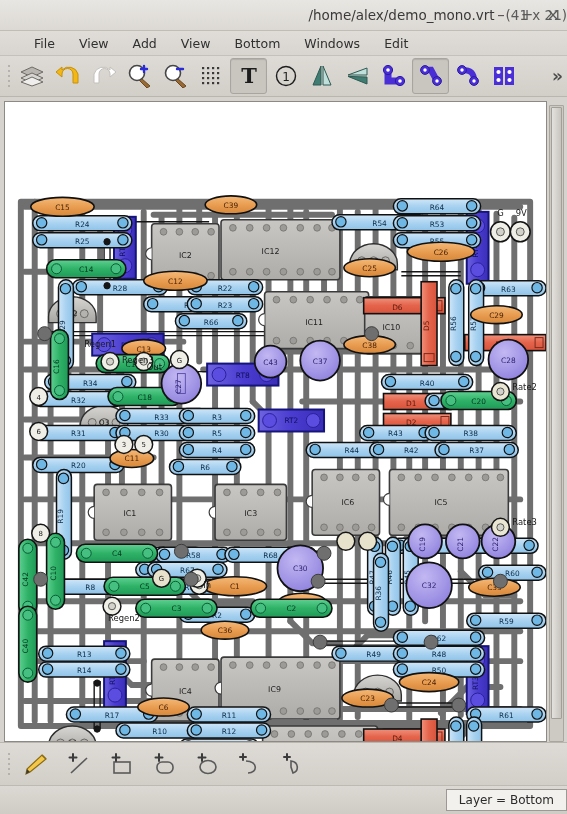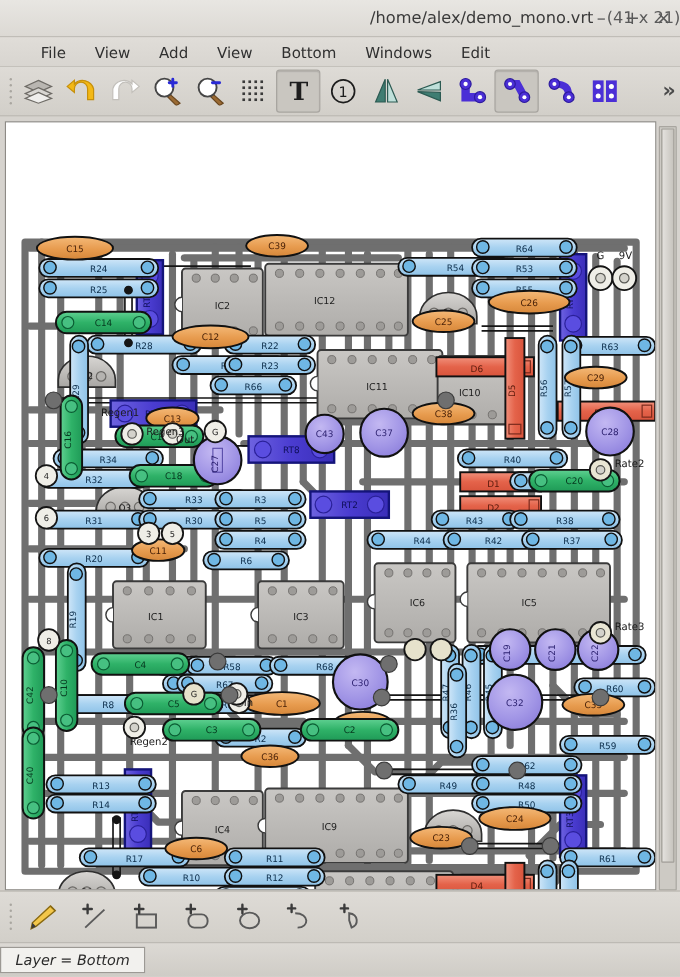--- a/index.html
+++ b/index.html
@@ -45,22 +45,22 @@
   .vthumb{margin:1px;height:96%;background:linear-gradient(90deg,#e4e2de,#c7c4be);border:1px solid #a29f99;border-radius:1px;}
 
   svg.pcb{display:block;width:100%;height:100%;}
 
   
   .btoolbar{height:42px;display:flex;align-items:center;gap:3px;padding-left:4px;
     background:linear-gradient(#dedbd6,#d2cfc9);border-top:1px solid #b9b6b0;}
   .bbtn{width:40px;height:36px;display:flex;align-items:center;justify-content:center;border-radius:3px;}
 
   
-  .statusbar{height:28px;display:flex;align-items:center;justify-content:flex-start;
-    padding-right:0;background:linear-gradient(#dcd9d4,#cfccc6);border-top:1px solid #bdbab4;font-style:italic;}
+  .statusbar{height:28px;display:flex;align-items:center;justify-content:flex-end;
+    padding-right:0;background:linear-gradient(#dcd9d4,#cfccc6);border-top:1px solid #bdbab4;}
   .statusbox{background:#f2f1ee;border:1px solid #9c9994;padding:3px 12px;font-size:12px;color:#2b2b2b;}
 </style>
 </head>
 <body>
 
 <div id="app">
 
   <div class="titlebar">
     <div class="title-text">
       <span class="fname">/home/alex/demo_mono.vrt</span>

